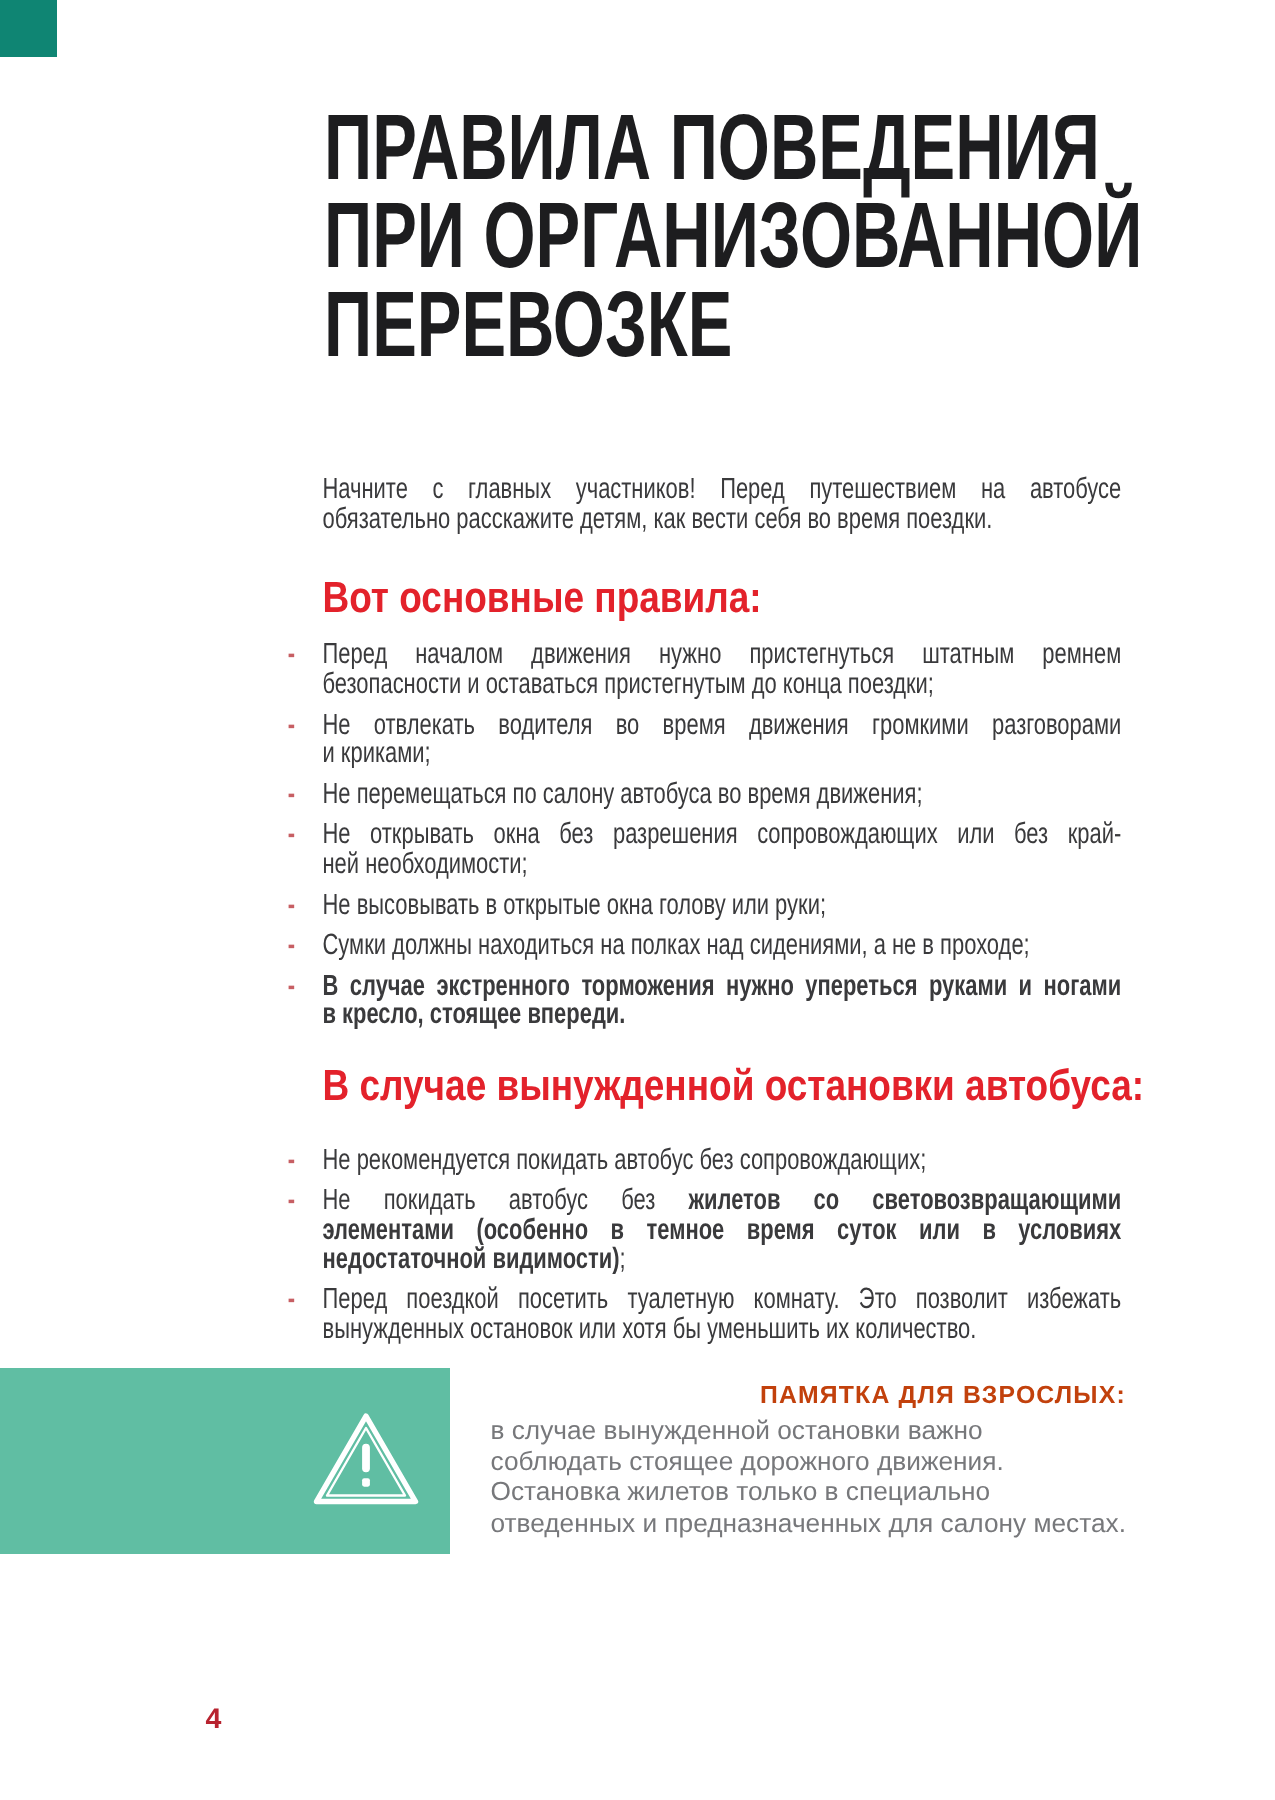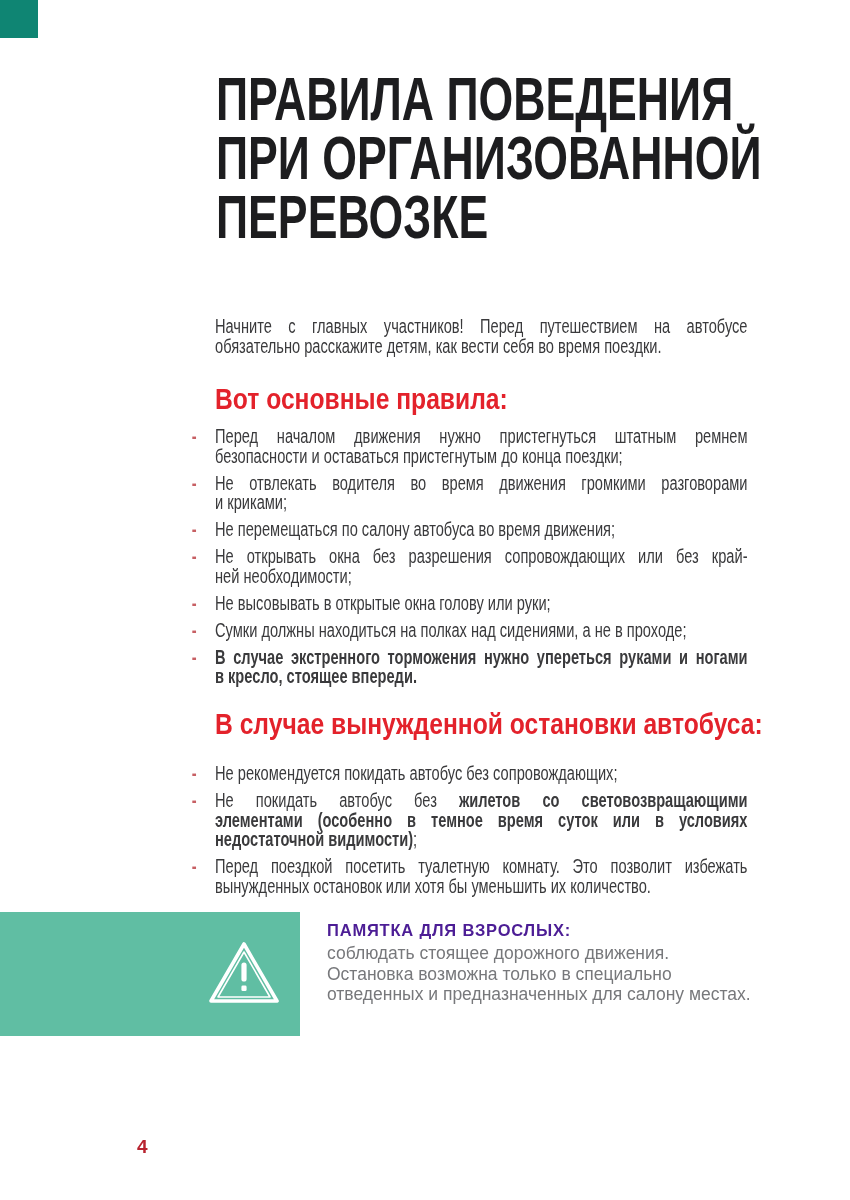--- a/index.html
+++ b/index.html
@@ -61,21 +61,21 @@
     width: 300px; height: 124px;
     background: #60BEA3;
   }
   .warn-icon { position: absolute; left: 206px; top: 27px; }
   .memo {
     position: absolute; left: 327px; top: 920px;
     color: #77787B;
   }
   .memo-heading {
     font-size: 16.5px; line-height: 20px; font-weight: 700;
-    letter-spacing: 0.8px; color: #4c1d95; white-space: nowrap;
+    letter-spacing: 0.8px; color: #c2410c; white-space: nowrap; text-align: right;
   }
   .memo-lines { margin-top: 3px; }
   .memo-lines .mline {
     font-size: 17.5px; line-height: 20.7px; white-space: nowrap;
   }
   .page-number {
     position: absolute; left: 137px; top: 1137px;
     font-size: 19px; line-height: 19px; font-weight: 700;
     color: #B8232F;
   }
@@ -160,21 +160,22 @@
       <path d="M38 5 L71 62 L5 62 Z" fill="none" stroke="#ffffff" stroke-width="3.6" stroke-linejoin="round"></path>
       <path d="M38 13 L64 58 L12 58 Z" fill="none" stroke="#ffffff" stroke-width="1.6" stroke-linejoin="round"></path>
       <rect x="35.4" y="23.5" width="5.2" height="19" rx="2.6" fill="#ffffff"></rect>
       <rect x="35.4" y="46.5" width="5.2" height="5.6" rx="1.4" fill="#ffffff"></rect>
     </svg>
   </div>
 
   <div class="memo">
     <div class="memo-heading">ПАМЯТКА ДЛЯ ВЗРОСЛЫХ:</div>
     <div class="memo-lines">
+        <div class="mline">в случае вынужденной остановки важно</div>
         <div class="mline">соблюдать стоящее дорожного движения.</div>
-        <div class="mline">Остановка возможна только в специально</div>
+        <div class="mline">Остановка жилетов только в специально</div>
         <div class="mline">отведенных и предназначенных для салону местах.</div>
       </div>
   </div>
 
   <div class="page-number">4</div>
 
 </div>
 
 </body></html>

